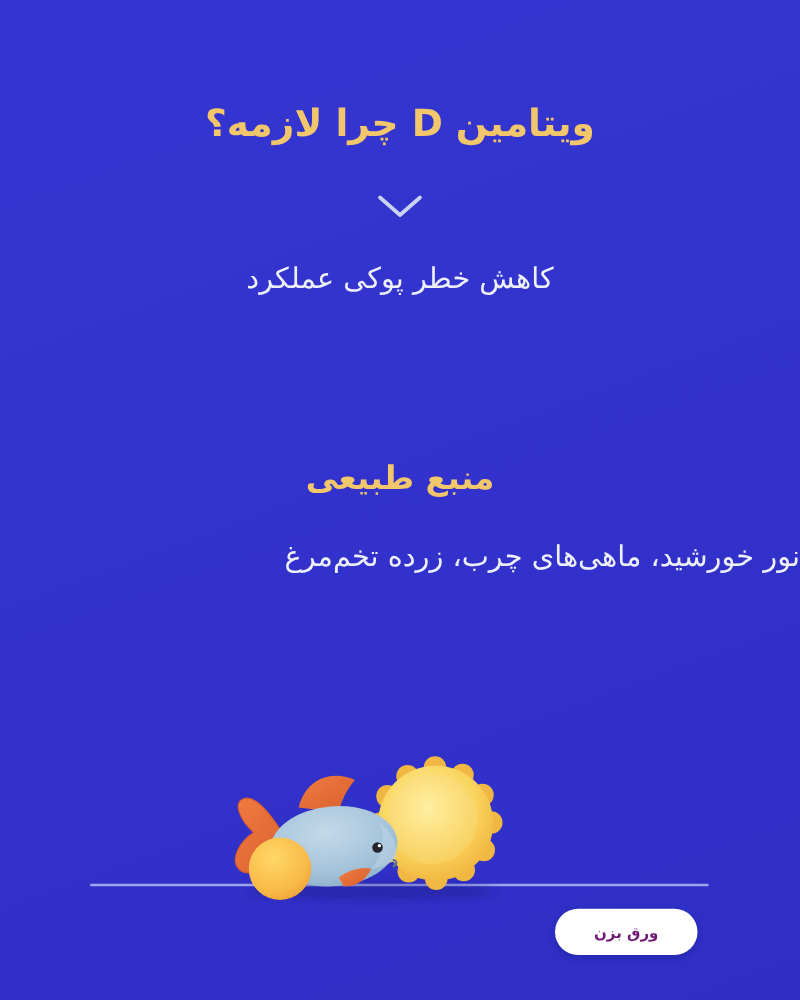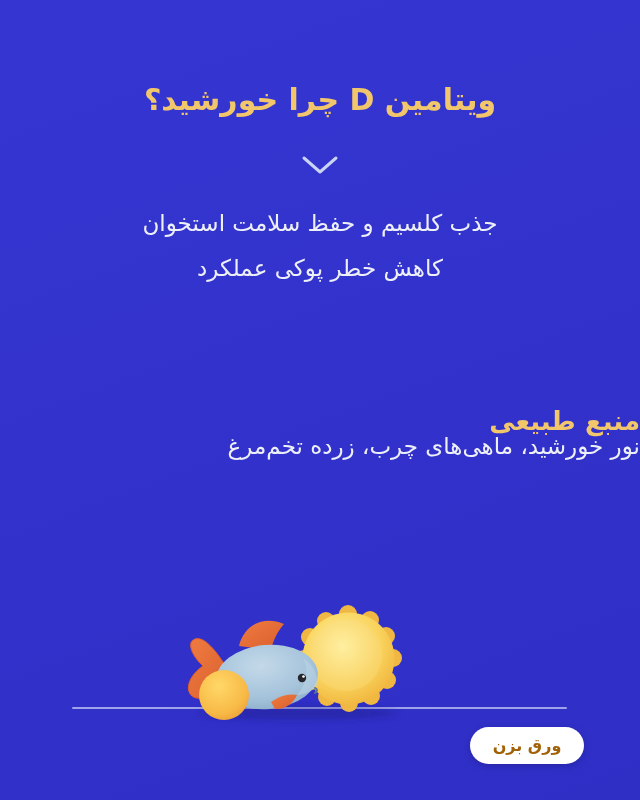--- a/index.html
+++ b/index.html
@@ -36,21 +36,22 @@
     text-align: center;
   }
   .benefit-line {
     height: 45px;
     line-height: 45px;
     font-size: 23px;
     color: #EEF0F8;
   }
   .source-heading {
     position: absolute;
-    top: 406px; left: 0; right: 0;
+    top: 368px; left: 0; right: 0;
+    text-align: center;
     font-size: 26px;
     font-weight: bold;
     color: #F2C66B;
   }
   .source-line {
     position: absolute;
     top: 433px; left: 0; right: 0;
     font-size: 23px;
     color: #EEF0F8;
   }
@@ -62,47 +63,46 @@
     border-radius: 1px;
   }
   .illustration {
     position: absolute;
     left: 173px; top: 598px;
     width: 244px; height: 130px;
     z-index: 2;
   }
   .swipe-button {
     position: absolute;
-    top: 727px; right: 56px;
+    top: 727px; right: 82px;
     width: 114px; height: 37px;
     background: #FFFFFF;
     border: none;
     border-radius: 19px;
     font-family: "DejaVu Sans", sans-serif;
-    font-size: 16px;
+    font-size: 12px;
     font-weight: bold;
-    color: #a16207;
+    color: #701a75;
     cursor: pointer;
     box-shadow: 0 2px 6px rgba(10,10,80,0.25);
     z-index: 3;
   }
 </style>
 </head>
 <body>
 
 <div class="card">
 
-  <h1 class="title">ویتامین D چرا خورشید؟</h1>
+  <h1 class="title">ویتامین D چرا لازمه؟</h1>
 
   <svg class="chevron" viewBox="0 0 40 26" aria-hidden="true">
     <polyline points="4,6 20,20 36,6" fill="none" stroke="#C9D3F4" stroke-width="3" stroke-linecap="round" stroke-linejoin="round"></polyline>
   </svg>
 
   <div class="benefits">
-    <div class="benefit-line">جذب کلسیم و حفظ سلامت استخوان</div>
     <div class="benefit-line">کاهش خطر پوکی عملکرد</div>
   </div>
 
   <h2 class="source-heading">منبع طبیعی</h2>
   <div class="source-line">نور خورشید، ماهی‌های چرب، زرده تخم‌مرغ</div>
 
   <div class="divider"></div>
 
   <svg class="illustration" viewBox="0 0 244 130" aria-hidden="true">
     <defs>

